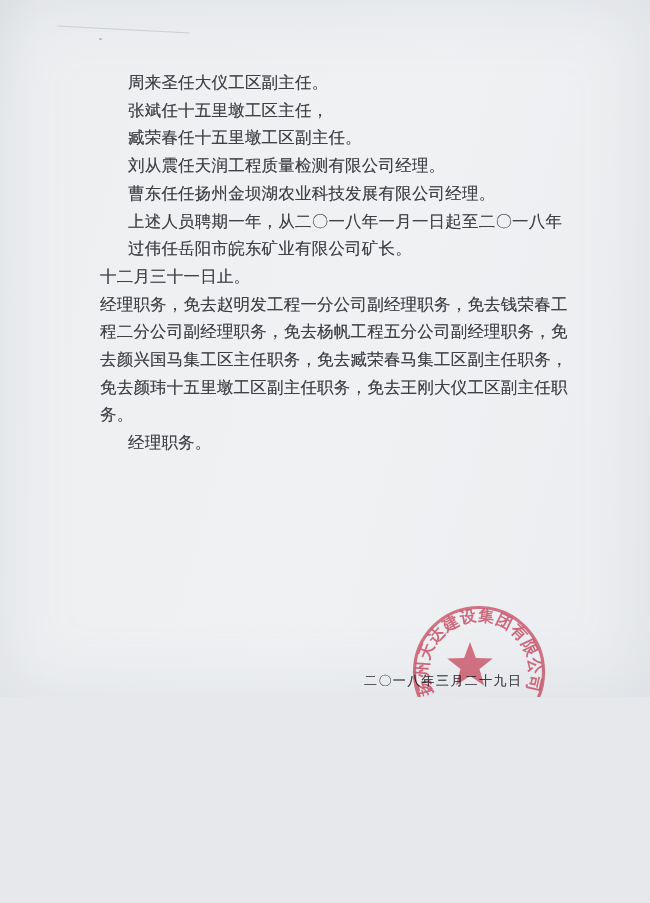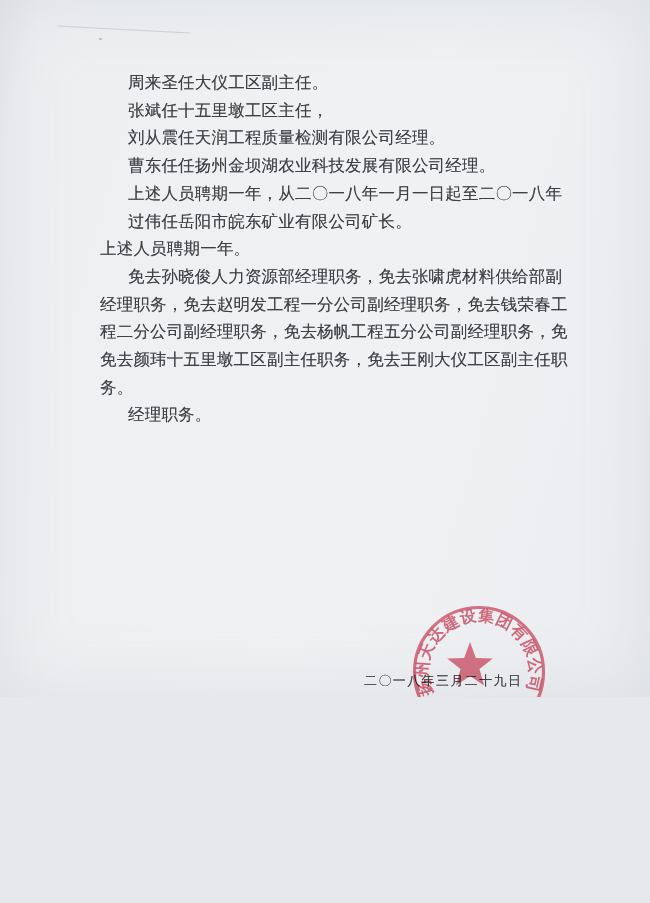--- a/index.html
+++ b/index.html
@@ -94,28 +94,29 @@
 
 <div class="page">
 
   <div class="artifact-scratch"></div>
   <div class="artifact-dot"></div>
   <div class="artifact-fold"></div>
 
   <div class="text-block">
     <div class="line indent">周来圣任大仪工区副主任。</div>
     <div class="line indent">张斌任十五里墩工区主任，</div>
+    <div class="line indent">臧荣春任十五里墩工区副主任。</div>
     <div class="line indent">刘从震任天润工程质量检测有限公司经理。</div>
     <div class="line indent">曹东任任扬州金坝湖农业科技发展有限公司经理。</div>
     <div class="line indent">上述人员聘期一年，从二〇一八年一月一日起至二〇一八年</div>
     <div class="line indent">过伟任岳阳市皖东矿业有限公司矿长。</div>
-    <div class="line">上述人员聘期一年。</div>
-    <div class="line indent">免去孙晓俊人力资源部经理职务，免去张啸虎材料供给部副</div>
+    <div class="line">十二月三十一日止。</div>
     <div class="line">经理职务，免去赵明发工程一分公司副经理职务，免去钱荣春工</div>
     <div class="line">程二分公司副经理职务，免去杨帆工程五分公司副经理职务，免</div>
+    <div class="line">去颜兴国马集工区主任职务，免去臧荣春马集工区副主任职务，</div>
     <div class="line">免去颜玮十五里墩工区副主任职务，免去王刚大仪工区副主任职</div>
     <div class="line">务。</div>
     <div class="line indent">经理职务。</div>
   </div>
 
   <div class="date-line">二〇一八年三月二十九日</div>
 
   <div class="seal">
     <svg width="160" height="160" viewBox="0 0 160 160" xmlns="http://www.w3.org/2000/svg">
       <defs>

